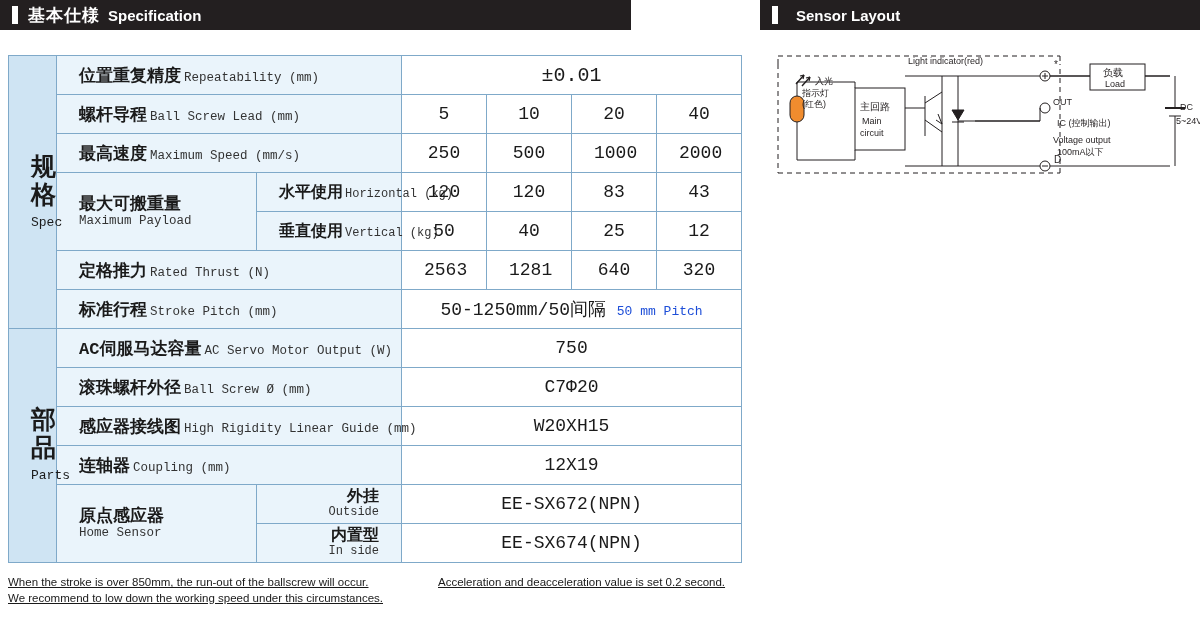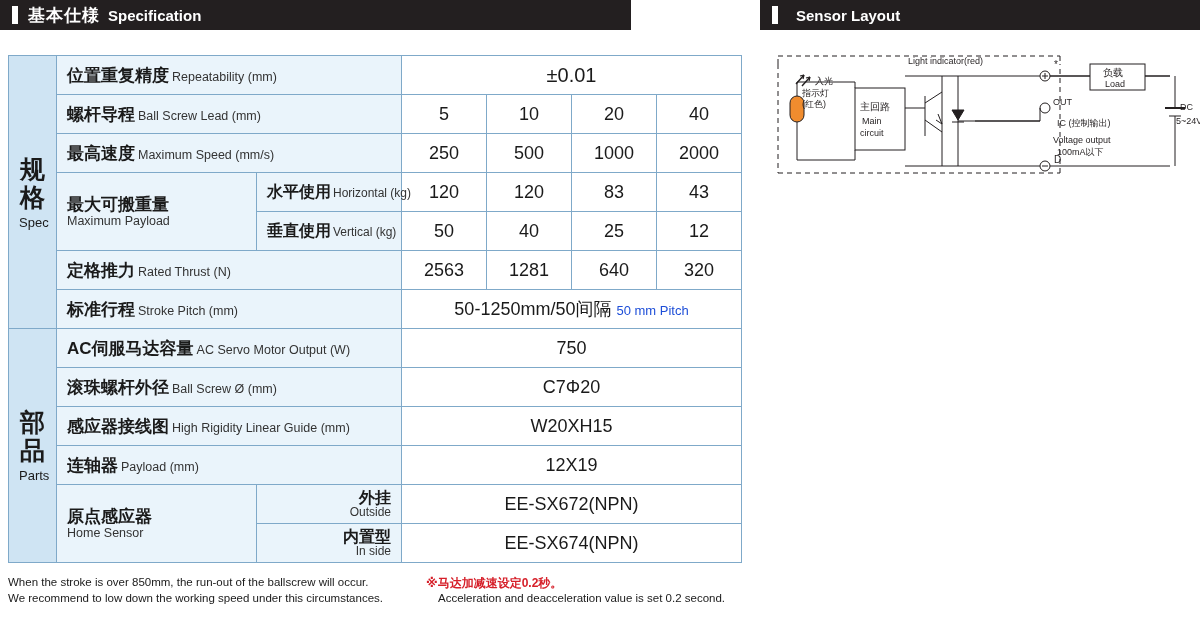--- a/index.html
+++ b/index.html
@@ -28,24 +28,25 @@
 
   
   #spec-table{
     position:absolute;left:8px;top:55px;
     width:733px;
     border-collapse:collapse;
     table-layout:fixed;
   }
   #spec-table td{
     border:1px solid #7fa9c9;
-    padding:0 10px;
+    padding:0 22px;
     height:38px;
     vertical-align:middle;
     background:#ffffff;
+    font-family:Liberation Mono, monospace;
   }
   .side{
     background:#cfe4f3 !important;
     text-align:center;
     vertical-align:middle;
     width:48px;
   }
   .side .cn{
     font-size:25px;font-weight:bold;color:#1a1a1a;line-height:1.12;
     display:block;
@@ -77,21 +78,21 @@
   .sub .en{font-size:12px;color:#333;margin-left:2px;}
   .sub.stack .cn{display:block;line-height:1.1;}
   .sub.stack .en{display:block;margin-left:0;line-height:1.1;}
 
   
   #notes{
     position:absolute;left:8px;top:575px;width:740px;
     font-size:11.5px;line-height:1.35;
   }
   #notes .note-red{color:#d6202a;font-size:12px;font-weight:bold;}
-  #notes .note-en{color:#1a1a1a;font-size:11.5px;}
+  #notes .note-en{color:#1a1a1a;font-size:11.5px;text-decoration:underline;}
   #note-col-1{position:absolute;left:0;top:0;width:410px;}
   #note-col-2{position:absolute;left:418px;top:0;width:320px;}
   #note-col-2 .note-en{margin-left:12px;}
 
   
   #sensor-wrap{
     position:absolute;left:760px;top:48px;width:440px;height:165px;
   }
   #sensor-svg{display:block;}
 </style>
@@ -216,21 +217,21 @@
 
     <tr>
       <td class="lbl" colspan="2">
         <span class="cn">感应器接线图</span><span class="en">High Rigidity Linear Guide (mm)</span>
       </td>
       <td class="val" colspan="4">W20XH15</td>
     </tr>
 
     <tr>
       <td class="lbl" colspan="2">
-        <span class="cn">连轴器</span><span class="en">Payload (mm)</span>
+        <span class="cn">连轴器</span><span class="en">Coupling (mm)</span>
       </td>
       <td class="val" colspan="4">12X19</td>
     </tr>
 
     <tr>
       <td class="lbl stack" rowspan="2">
         <span class="cn">原点感应器</span>
           <span class="en">Home Sensor</span>
       </td>
       <td class="sub stack">
@@ -249,21 +250,20 @@
     </tr>
   </tbody>
 </table>
 
 <div id="notes">
   <div id="note-col-1">
     <div class="note-en">When the stroke is over 850mm, the run-out of the ballscrew will occur.</div>
     <div class="note-en">We recommend to low down the working speed under this circumstances.</div>
   </div>
   <div id="note-col-2">
-    <div class="note-red">※马达加减速设定0.2秒。</div>
     <div class="note-en">Acceleration and deacceleration value is set 0.2 second.</div>
   </div>
 </div>
 
 <div id="sensor-wrap">
   <svg id="sensor-svg" width="440" height="165" viewBox="0 0 440 165" xmlns="http://www.w3.org/2000/svg">
     <g stroke="#231f20" fill="none" stroke-width="1">
 
       <path d="M18,16 L18,8 M18,8 L300,8 M300,8 L300,16" stroke-dasharray="5,4"></path>
       <path d="M18,16 L18,125 M18,125 L300,125 M300,125 L300,16" stroke-dasharray="5,4"></path>

